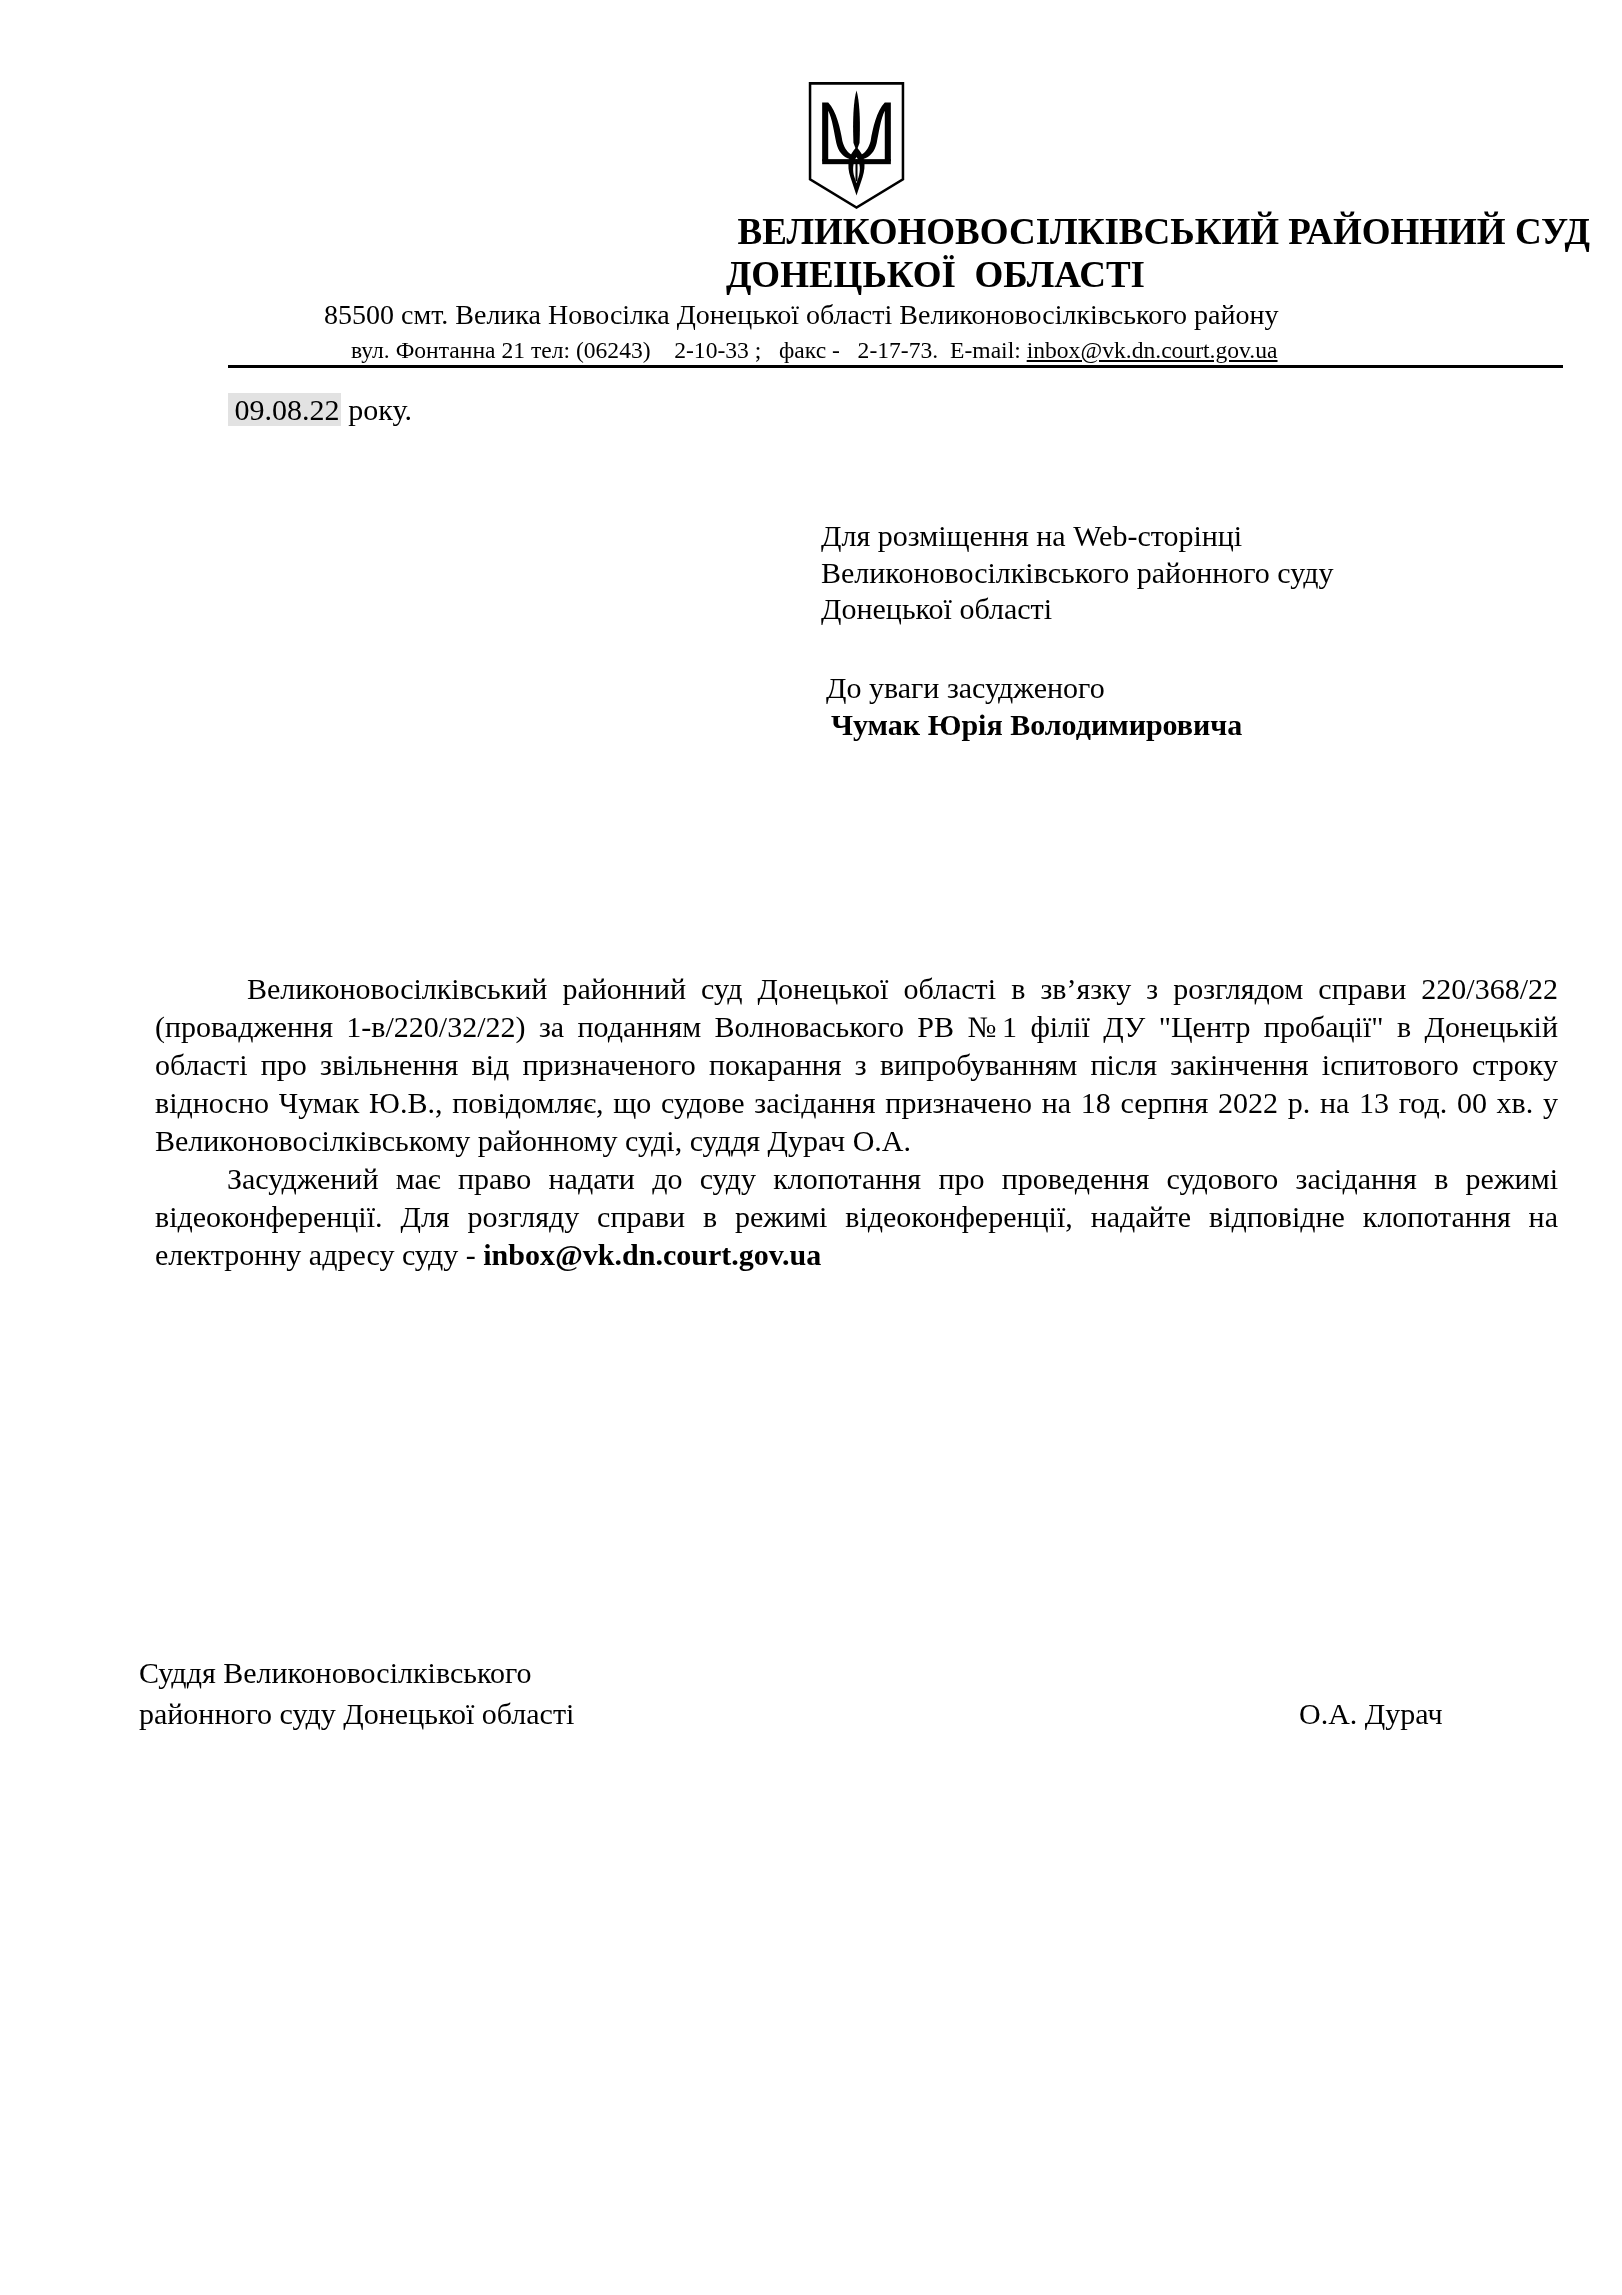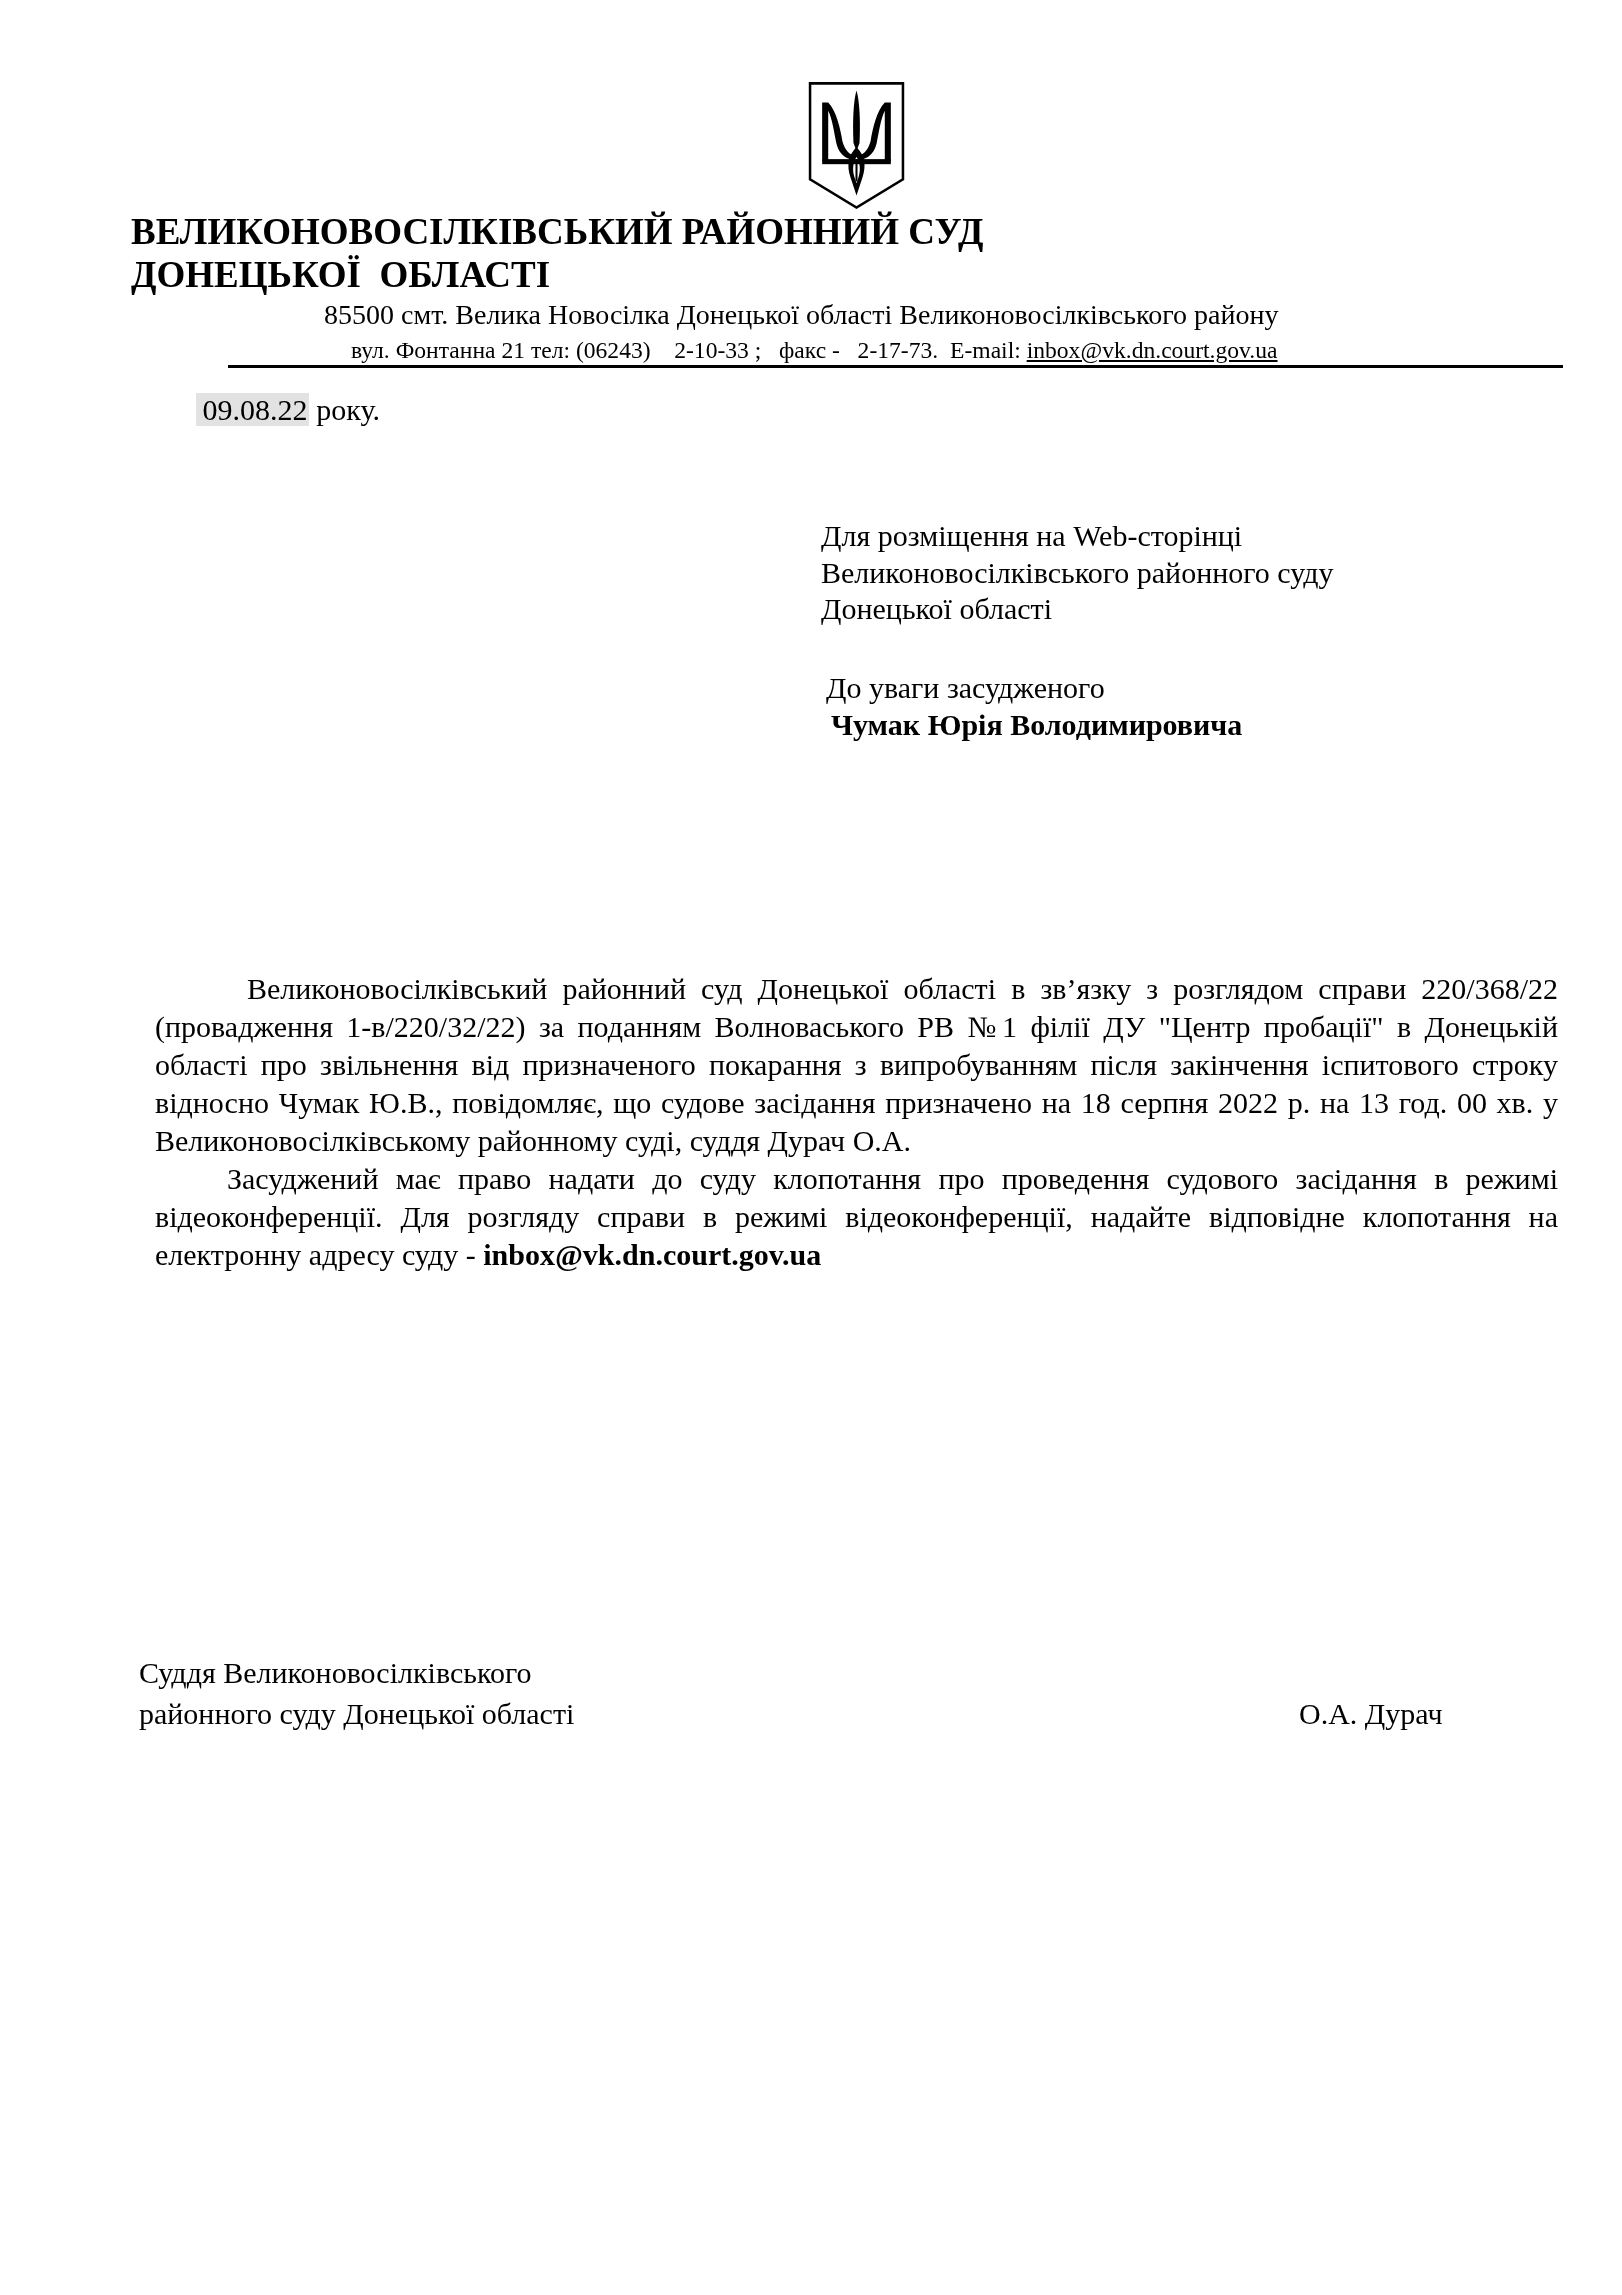--- a/index.html
+++ b/index.html
@@ -1,28 +1,28 @@
 <!DOCTYPE html>
 <html style="font-size:10.5px"><head>
 <meta charset="utf-8">
 <style>
   html, body { margin: 0; padding: 0; background: #ffffff; }
   body { width: 1623px; height: 2295px; position: relative; overflow: hidden;
          font-family: "Liberation Serif", "DejaVu Serif", serif; color: #000; }
   .abs { position: absolute; white-space: nowrap; text-align: right; }
   .emblem { position: absolute; left: 806px; top: 80px; width: 101px; height: 132px; }
-  .title { left: 0; width: 1623px; text-align: left; font-weight: bold; font-size: 37px; line-height: 42px; }
+  .title { left: 0; width: 1623px; text-align: right; font-weight: bold; font-size: 37px; line-height: 42px; }
   .title1 { top: 211px; left: 131px; width: 1459px; }
   .title2 { top: 254px; left: 131px; width: 1014px; }
   .addr { top: 298px; left: 324px; font-size: 28px; line-height: 33px; }
   .contact { top: 337px; left: 351px; font-size: 23.6px; line-height: 27.5px; }
   .contact .email { text-decoration: underline; }
   .rule { position: absolute; left: 228px; top: 365px; width: 1335px; height: 3.3px; background: #000; }
   .date { top: 391px; left: 196px; font-size: 30px; line-height: 37px; }
-  .date .hl { background: #e2e2e2; padding: 0 1.3px 0 6.5px; }
+  .date .hl { background: #e2e2e2; padding: 0 1.3px 0 6.5px; margin-left: 32px; }
   .recip { left: 821px; font-size: 30px; line-height: 37px; }
   .r1 { top: 517px; } .r2 { top: 554px; } .r3 { top: 590px; }
   .attn { top: 669px; left: 826px; font-size: 30px; line-height: 37px; }
   .name { top: 706px; left: 831px; font-size: 30px; line-height: 37px; font-weight: bold; }
   .body { position: absolute; left: 155px; top: 970px; width: 1403px; font-size: 30px; line-height: 38px; }
   .body p { margin: 0; text-align: justify; }
   .body .indent1 { text-indent: 92px; }
   .body .indent2 { text-indent: 65px; text-align: left; }
   .body .indent3 { text-indent: 72px; }
   .body .indent4 { text-indent: 59px; text-align: left; }

